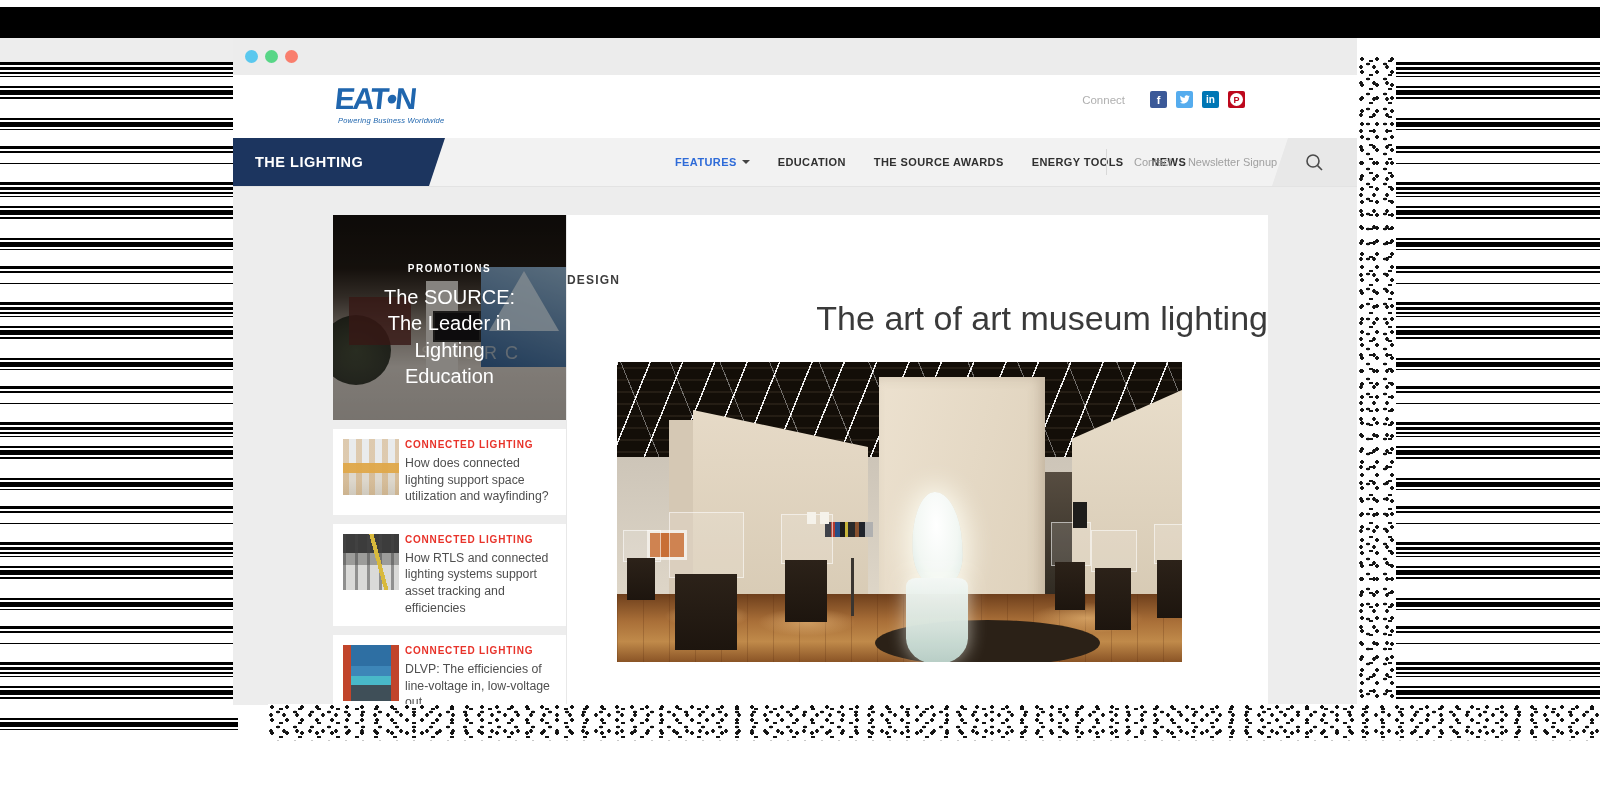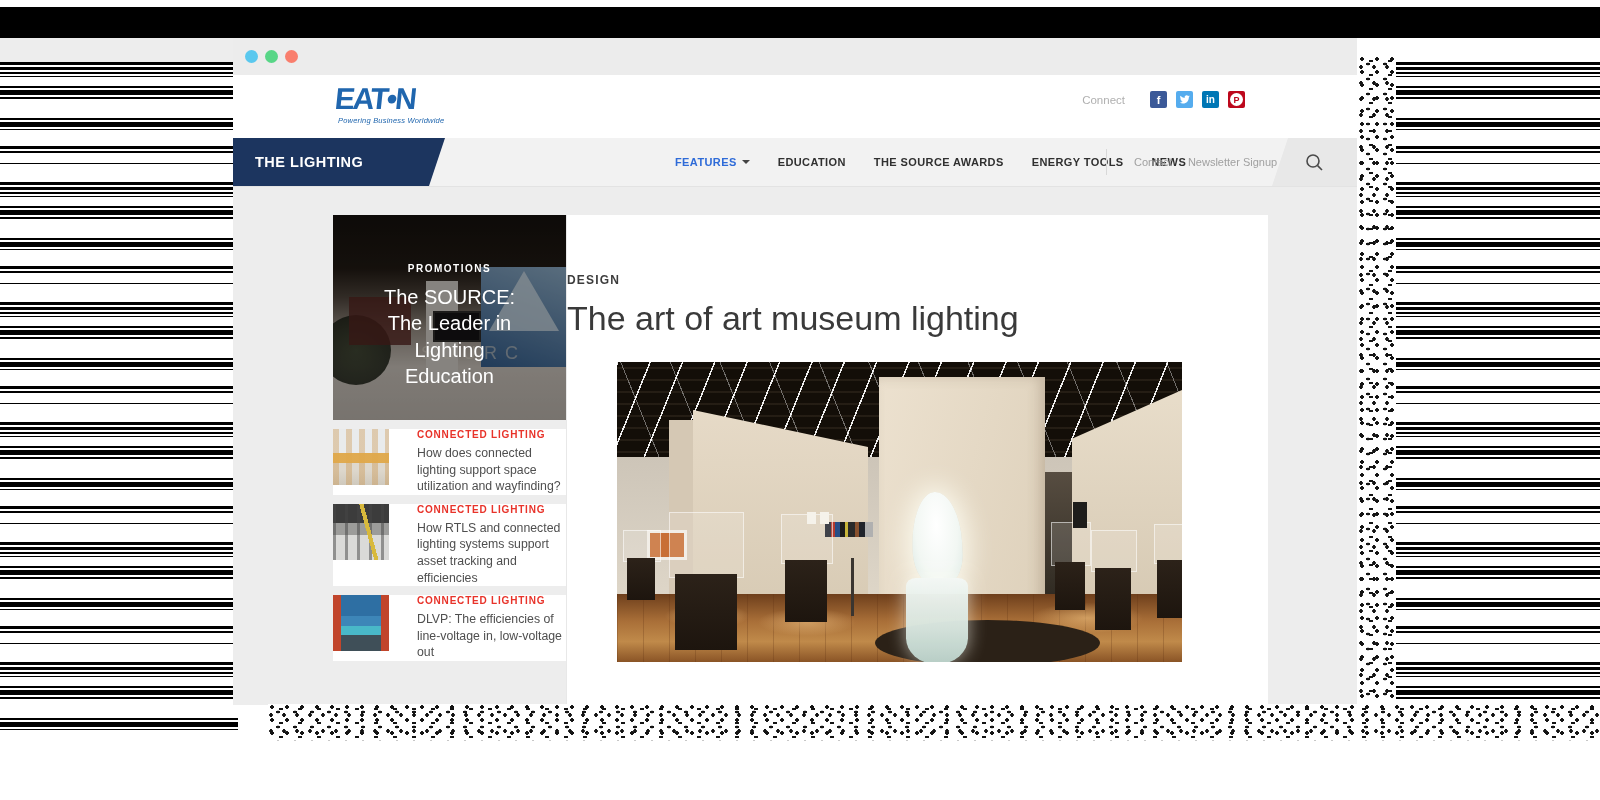--- a/index.html
+++ b/index.html
@@ -76,41 +76,41 @@
   .promo-column{left:93px;top:66px;width:32px;height:100px;background:#dcd9d4;}
   .promo-tv{left:100px;top:96px;width:44px;height:27px;background:#0d0d10;border:2px solid #262626;}
   .promo-logowall{left:148px;top:52px;width:85px;height:100px;background:linear-gradient(200deg,#8fb3d1,#2f5e93);}
   .promo-triangle{left:156px;top:56px;width:70px;height:60px;background:rgba(222,236,246,.75);clip-path:polygon(50% 0,100% 100%,0 100%);}
   .promo-letters{left:88px;top:128px;width:150px;color:rgba(235,228,215,.55);font-size:18px;letter-spacing:8px;font-weight:400;}
   .promo-overlay{left:0;top:0;width:233px;height:205px;background:rgba(15,12,10,.42);}
   .promo-text{left:0;top:48px;width:233px;text-align:center;color:#fff;}
   .promo-cat{font-size:10px;font-weight:700;letter-spacing:1.5px;margin-bottom:10px;}
   .promo-title{font-size:20px;line-height:1.32;margin:0 auto;width:160px;font-weight:400;}
 
-  .side-card{background:#fff;margin-top:9px;display:flex;gap:28px;cursor:pointer;}
+  .side-card{background:#fff;margin-top:9px;padding:10px;display:flex;gap:6px;cursor:pointer;}
   .thumb{width:56px;height:56px;flex:0 0 56px;}
   .thumb-office{background:
       linear-gradient(180deg,rgba(0,0,0,0) 0 42%,rgba(224,168,74,.95) 42% 60%,rgba(0,0,0,0) 60%),
       repeating-linear-gradient(90deg,rgba(200,140,60,.35) 0 6px,rgba(255,255,255,0) 6px 13px),
       linear-gradient(180deg,#e9ebec 0 42%,#ded8cd 42% 72%,#cfc9bd 100%);}
   .thumb-warehouse{background:
       linear-gradient(75deg,rgba(0,0,0,0) 58%,#d8b93c 58% 64%,rgba(0,0,0,0) 64%),
       repeating-linear-gradient(90deg,rgba(70,70,70,.5) 0 3px,rgba(0,0,0,0) 3px 12px),
       linear-gradient(180deg,#3c3c3c 0 34%,#9c9c9a 34% 55%,#dadad8 55% 100%);}
   .thumb-lab{background:
       linear-gradient(90deg,#c1452b 0 14%,rgba(0,0,0,0) 14% 86%,#c1452b 86%),
       linear-gradient(180deg,rgba(0,0,0,0) 0 55%,#49b8c8 55% 72%,rgba(0,0,0,0) 72%),
       linear-gradient(180deg,#2e6fa3 0 38%,#3d86b8 38% 60%,#3f4f58 60% 100%);}
   .side-cat{font-size:10px;font-weight:700;letter-spacing:.8px;margin-bottom:5px;}
   .side-title{font-size:12.3px;line-height:1.35;color:#4f4f4f;}
 
   
   .main-card{left:333px;top:177px;width:702px;height:490px;background:#fff;border-left:1px solid #e8e8e8;box-sizing:border-box;}
   .article-eyebrow{margin:58px 0 0 0;text-align:left;font-size:12px;font-weight:700;letter-spacing:1.2px;color:#3d3d3d;}
-  .article-title{margin:12px 0 0 0;text-align:left;font-size:34px;font-weight:300;color:#3a3a3a;}
+  .article-title{margin:12px 0 0 0;text-align:right;font-size:34px;font-weight:300;color:#3a3a3a;}
   .article-date{margin:8px 0 0 0;text-align:center;font-size:12px;font-style:italic;color:#b5b5b5;}
   .hero{position:relative;margin:24px 0 0 50px;width:565px;height:300px;overflow:hidden;background:#d8d0c2;}
 
   .g-ceiling{left:0;top:0;width:565px;height:115px;
     background:
       repeating-linear-gradient(112deg,rgba(250,250,250,.95) 0 1.5px,rgba(0,0,0,0) 1.5px 30px),
       repeating-linear-gradient(68deg,rgba(225,225,225,.45) 0 1px,rgba(0,0,0,0) 1px 46px),
       repeating-linear-gradient(0deg,rgba(70,58,44,.35) 0 2px,rgba(0,0,0,0) 2px 12px),
       #130e08;}
   .g-backwall{left:0;top:95px;width:565px;height:140px;background:linear-gradient(#cdc5b8,#ded6c8);}

